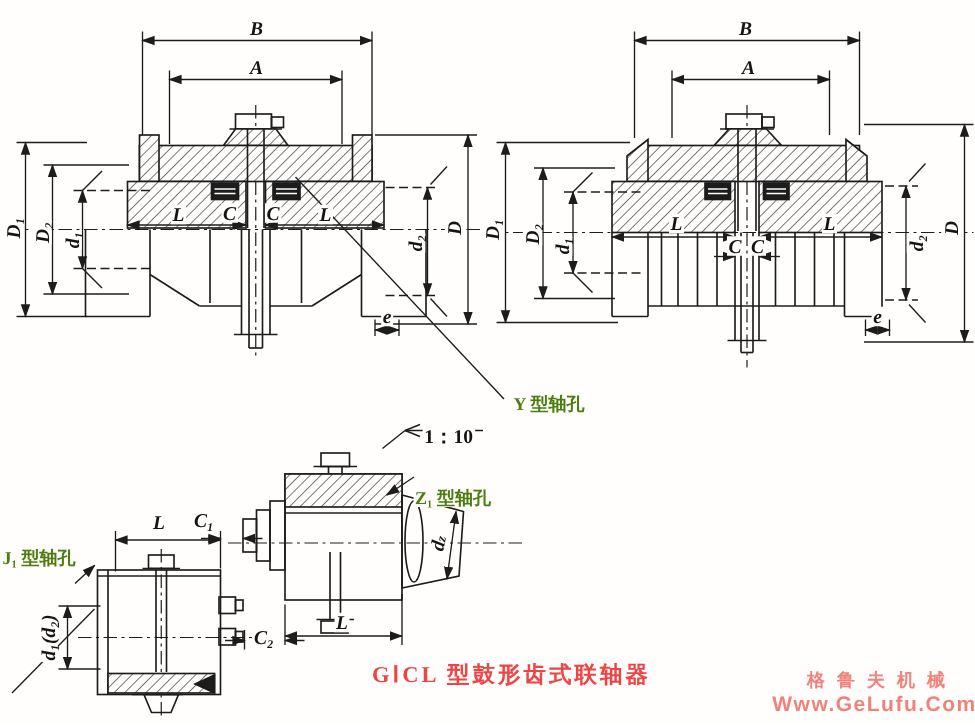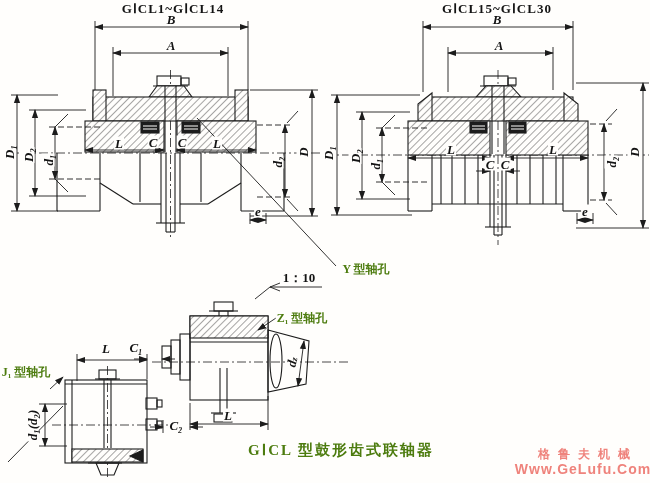--- a/index.html
+++ b/index.html
@@ -8,21 +8,21 @@
   #linework{position:absolute;left:0;top:0;}
   .lbl{position:absolute;font:italic bold 13px "Liberation Serif",serif;color:#141414;
        background:#fffefc;padding:0 1px;transform:translate(-50%,-50%);white-space:nowrap;line-height:1;z-index:3;}
   .rot{transform:translate(-50%,-50%) rotate(-90deg);}
   .rot80{transform:translate(-50%,-50%) rotate(-78deg);}
   .plain{font-style:normal;}
   .cjk{position:absolute;font:bold 12px "Liberation Serif",serif;color:#4d7c0f;
        transform:translate(-50%,-50%);white-space:nowrap;line-height:1;z-index:3;background:#fffefc;padding:0 1px;}
   .title{position:absolute;font:bold 13px "Liberation Serif",serif;letter-spacing:1px;color:#141414;
        transform:translate(-50%,-50%);white-space:nowrap;z-index:3;}
-  .caption{position:absolute;font:bold 15px "Liberation Serif",serif;letter-spacing:2px;color:#4d7c0f;
+  .caption{position:absolute;font:bold 15px "Liberation Serif",serif;letter-spacing:2px;color:#ef4444;
        transform:translate(-50%,-50%);white-space:nowrap;z-index:3;}
   .wm{position:absolute;transform:translate(-50%,-50%);white-space:nowrap;z-index:4;color:#ef837c;}
   .wm1{font:bold 12px "Liberation Sans",sans-serif;letter-spacing:8px;}
   .wm2{font:bold 14px "Liberation Sans",sans-serif;letter-spacing:1px;}
   .sub{font-size:9px;font-style:italic;}
 </style>
 </head>
 <body>
 
 <div id="canvas">
@@ -331,22 +331,20 @@
     <g stroke-width="0.9">
       <line x1="45" y1="404" x2="45" y2="446" marker-start="url(#arr)" marker-end="url(#arr)"></line>
       <line x1="39" y1="404" x2="67" y2="404"></line>
           <line x1="39" y1="446" x2="67" y2="446"></line>
       <line x1="63" y1="406" x2="8" y2="462"></line>
     </g>
     <line x1="50" y1="389" x2="63" y2="377" stroke-width="0.9" marker-end="url(#arr)"></line>
   </g>
 </svg>
 
-  <span class="title" style="left:173px;top:9px">GⅠCL1~GⅠCL14</span>
-  <span class="title" style="left:497px;top:9px">GⅠCL15~GⅠCL30</span>
 
   <span class="lbl" style="left:171px;top:19px">B</span>
   <span class="lbl" style="left:171px;top:45px">A</span>
   <span class="lbl rot" style="left:9px;top:152px">D₁</span>
   <span class="lbl rot" style="left:28px;top:155px">D₂</span>
   <span class="lbl rot" style="left:48px;top:160px">d₁</span>
   <span class="lbl" style="left:119px;top:143px">L</span>
   <span class="lbl" style="left:153px;top:142px">C</span>
   <span class="lbl" style="left:182px;top:142px">C</span>
   <span class="lbl" style="left:217px;top:143px">L</span>
@@ -361,22 +359,22 @@
   <span class="lbl rot" style="left:375px;top:164px">d₁</span>
   <span class="lbl" style="left:451px;top:149px">L</span>
   <span class="lbl" style="left:490px;top:164px">C</span>
   <span class="lbl" style="left:505px;top:164px">C</span>
   <span class="lbl" style="left:553px;top:149px">L</span>
   <span class="lbl rot" style="left:611px;top:162px">d₂</span>
   <span class="lbl rot" style="left:634px;top:152px">D</span>
   <span class="lbl" style="left:585px;top:211px">e</span>
 
   <span class="cjk" style="left:366px;top:269px">Y 型轴孔</span>
-  <span class="lbl plain" style="left:299px;top:277px">1：10</span>
-  <span class="cjk" style="left:302px;top:318px">Z₁ 型轴孔</span>
+  <span class="lbl plain" style="left:299px;top:291px">1：10</span>
+  <span class="cjk" style="left:302px;top:332px">Z₁ 型轴孔</span>
   <span class="lbl" style="left:136px;top:347px">C₁</span>
   <span class="lbl" style="left:106px;top:348px">L</span>
   <span class="lbl" style="left:176px;top:425px">C₂</span>
   <span class="lbl" style="left:228px;top:415px">L</span>
   <span class="lbl rot80" style="left:292px;top:362px"><span>d</span><span class="sub">z</span></span>
   <span class="cjk" style="left:26px;top:372px">J₁ 型轴孔</span>
   <span class="lbl rot" style="left:32px;top:425px">d₁(d₂)</span>
 
   <span class="caption" style="left:341px;top:450px">GⅠCL 型鼓形齿式联轴器</span>
   <span class="wm wm2" style="left:583px;top:469px">Www.GeLufu.Com</span>

